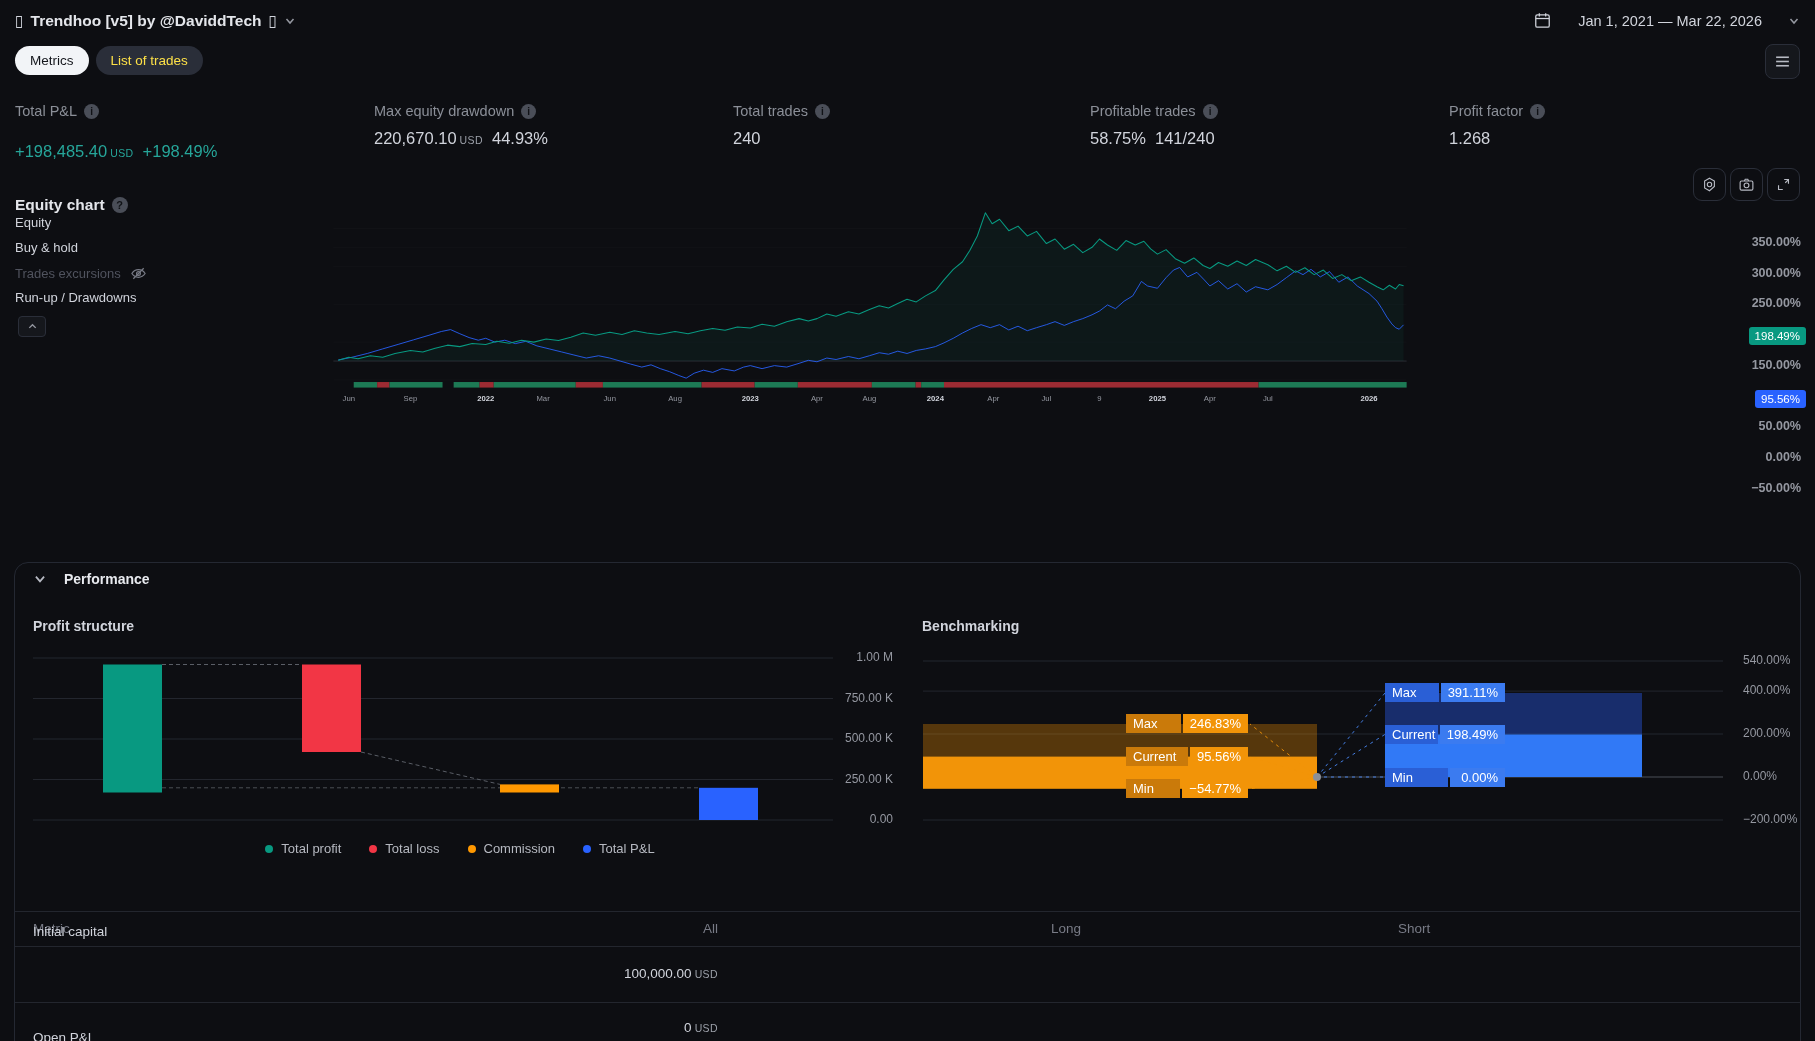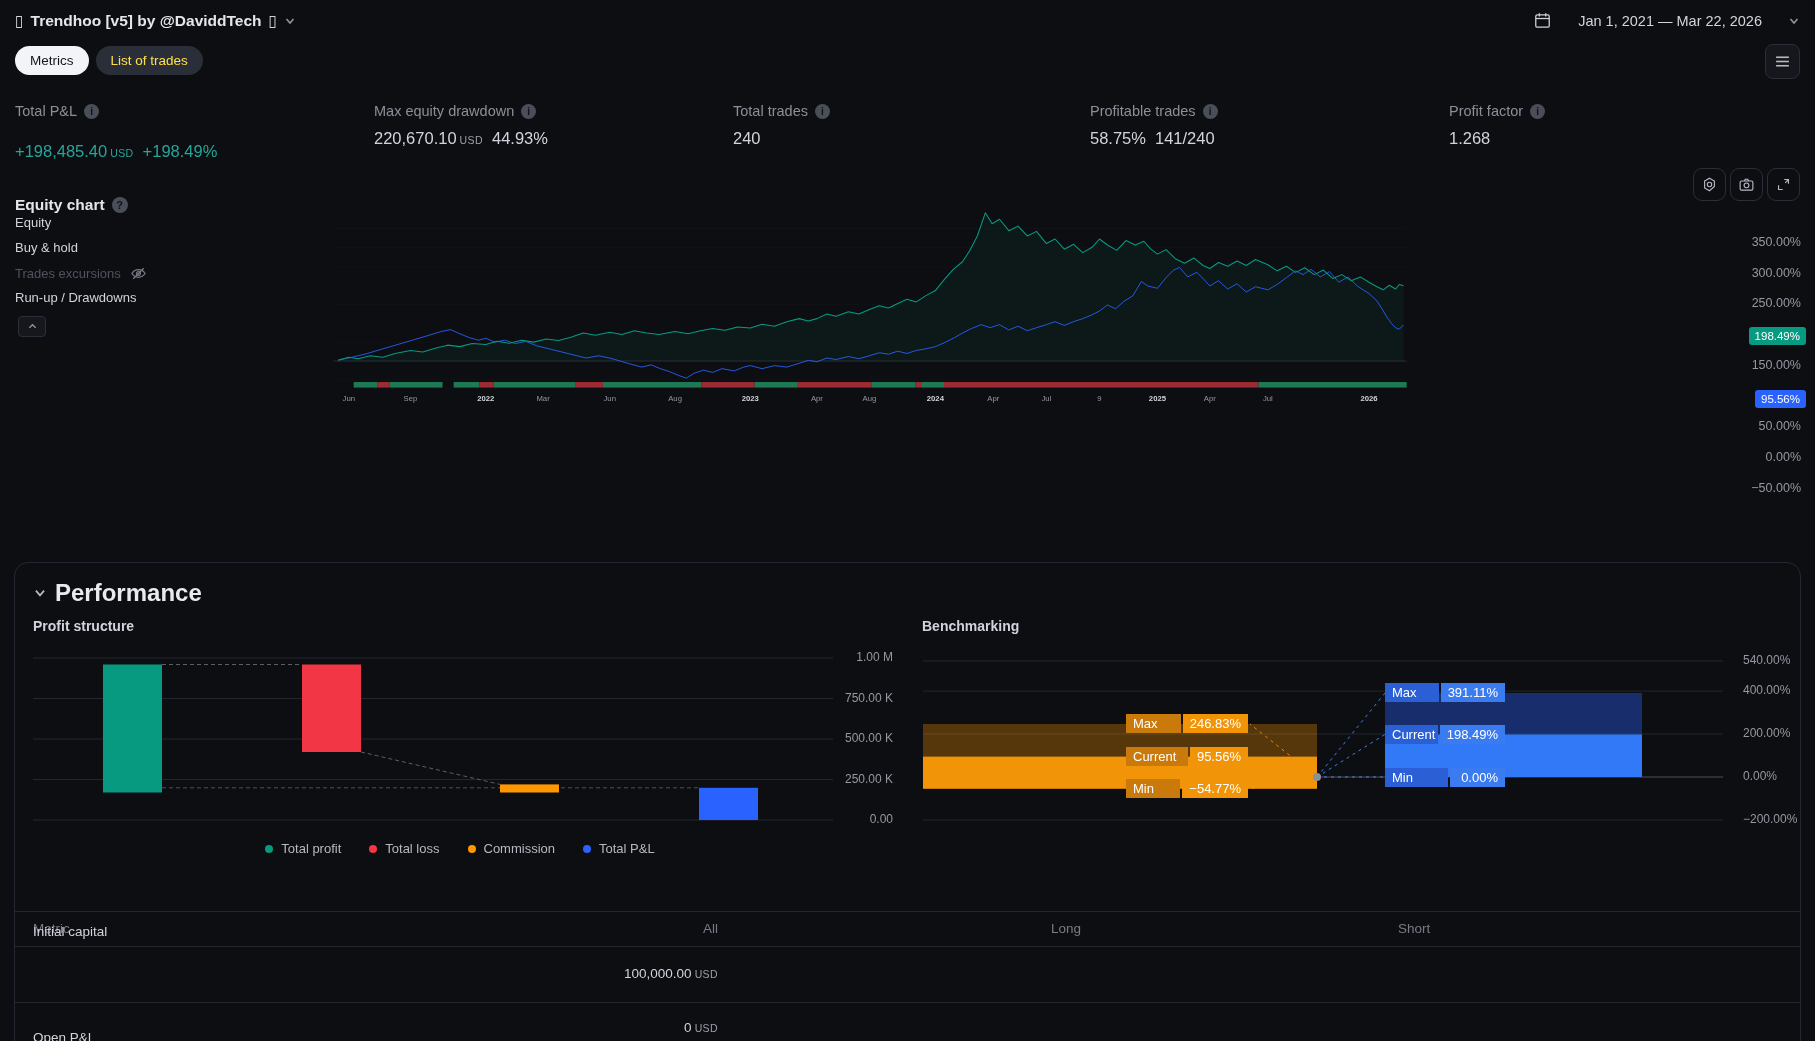--- a/index.html
+++ b/index.html
@@ -26,26 +26,26 @@
   .info{display:inline-flex;align-items:center;justify-content:center;width:15px;height:15px;border-radius:50%;
         background:#4a4e58;color:#101216;font-size:10px;font-weight:700;font-style:normal;margin-left:7px;cursor:pointer;}
   
   .sec-title{position:absolute;left:15px;top:176px;font-size:15.5px;font-weight:700;color:#e4e6eb;display:flex;align-items:center;margin-top:20px;}
   .icon-btn{width:31px;height:31px;border:1px solid #2a2e39;border-radius:9px;display:flex;align-items:center;justify-content:center;color:#b7bac3;cursor:pointer;background:transparent;}
   .chart-btns{position:absolute;right:15px;top:168px;display:flex;gap:4px;}
   .eq-legend-item{position:absolute;left:15px;font-size:13px;color:#d1d4dc;display:flex;align-items:center;gap:9px;cursor:pointer;}
   .eq-legend-item.dim{color:#50535e;}
   .collapse-btn{position:absolute;left:18px;top:316px;width:26px;height:19px;border:1px solid #2a2e39;border-radius:4px;
                 display:flex;align-items:center;justify-content:center;color:#9598a1;cursor:pointer;background:#15171c;}
-  .ylab{position:absolute;right:14px;width:72px;text-align:right;font-size:12.5px;color:#9598a1;}
+  .ylab{position:absolute;right:14px;width:72px;text-align:right;font-size:12.5px;color:#9598a1;font-weight:bold;}
   .badge{position:absolute;right:9px;height:18px;line-height:18px;padding:0 6px;border-radius:3px;font-size:11.5px;color:#fff;}
   svg text{font-family:"Liberation Sans","DejaVu Sans",sans-serif;}
   
   .card{position:absolute;left:14px;top:562px;width:1785px;height:520px;border:1px solid #242832;border-radius:14px;pointer-events:none;}
-  .perf-head{position:absolute;left:33px;top:571px;display:flex;align-items:center;gap:8px;font-size:24px;font-weight:700;color:#e8eaef;cursor:pointer;margin-top:8px;}
+  .perf-head{position:absolute;left:33px;top:571px;display:flex;align-items:center;gap:17px;font-size:14px;font-weight:700;color:#e8eaef;cursor:pointer;}
   .sub-title{position:absolute;top:618px;font-size:14px;font-weight:700;color:#d1d4dc;}
   .axlab{position:absolute;font-size:12px;color:#9598a1;width:70px;}
   .mbox{position:absolute;display:flex;height:19px;font-size:13px;line-height:19px;color:#fff;}
   .mbox .l{width:56px;padding:0 0 0 7px;}
   .mbox .v{flex:1;text-align:right;padding:0 7px;margin-left:2px;}
   .mbox.o .l{background:#ca7a0a;}  .mbox.o .v{background:#f29408;}
   .mbox.b .l{background:#2a5fd6;}  .mbox.b .v{background:#3b7bf0;}
   .leg{position:absolute;top:841px;display:flex;justify-content:center;gap:28px;font-size:13px;color:#b6b9c1;}
   .leg .it{display:flex;align-items:center;gap:8px;}
   .dot{width:8px;height:8px;border-radius:50%;flex:none;}

